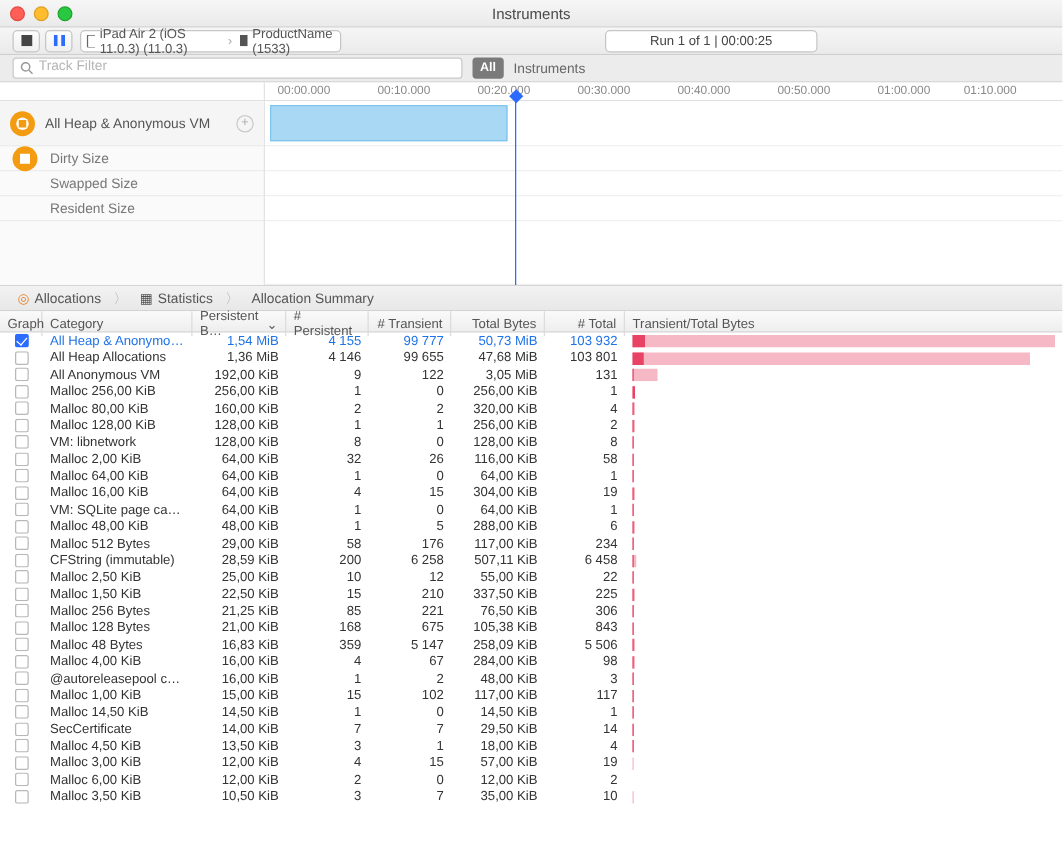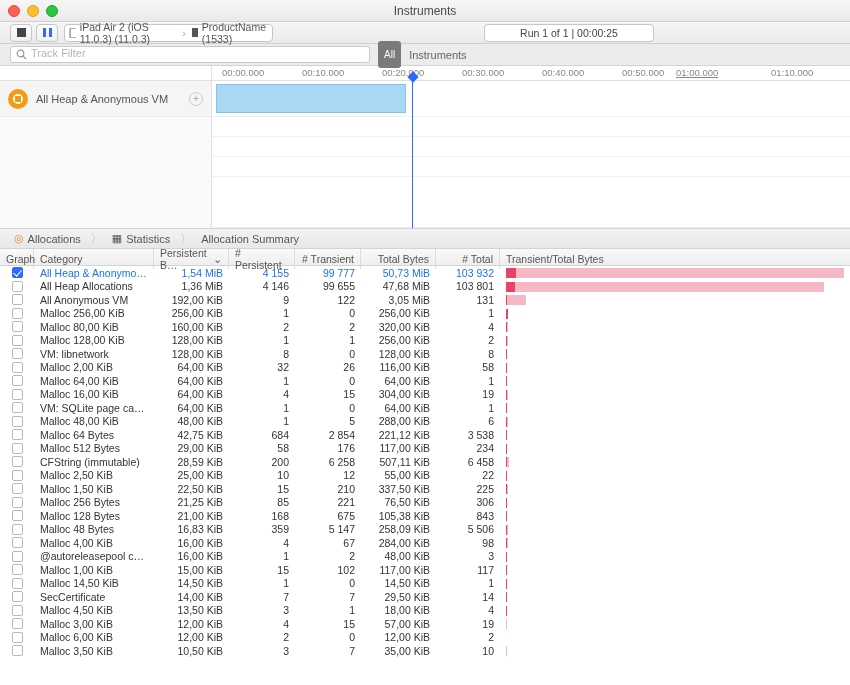--- a/index.html
+++ b/index.html
@@ -77,24 +77,24 @@
   .filter-input {
     width: 360px; height: 17px;
     border: 1px solid #c9c9c9; border-radius: 3px;
     background: #fff;
     padding: 0 6px 0 20px;
     font-size: 11px; color: #555;
     position: relative;
   }
   .filter-input .search-ic { position:absolute; left:5px; top:2px; color:#999; }
   .filter-pill {
-    height: 27px; padding: 0 6px;
+    height: 17px; padding: 0 6px;
     background:#7a7a7a; color:#fff;
     border-radius: 3px; font-size:10px;
-    display:inline-flex;align-items:center;
+    display:inline-flex;align-items:center;font-weight:bold;
   }
   .filter-label { color:#666; font-size:11px; }
 
   
   .ruler {
     height: 15px;
     background:#fff;
     border-bottom:1px solid #e0e0e0;
     display:flex;
   }
@@ -268,36 +268,52 @@
 
 <div class="ruler">
   <div class="ruler-sidebar"></div>
   <div class="ruler-track" id="ruler-track">
       <span class="ruler-tick" style="left: 10px;">00:00.000</span>
       <span class="ruler-tick" style="left: 90px;">00:10.000</span>
       <span class="ruler-tick" style="left: 170px;">00:20.000</span>
       <span class="ruler-tick" style="left: 250px;">00:30.000</span>
       <span class="ruler-tick" style="left: 330px;">00:40.000</span>
       <span class="ruler-tick" style="left: 410px;">00:50.000</span>
-      <span class="ruler-tick" style="left: 464px; text-decoration: underline;">01:00.000</span>
+      <span class="ruler-tick" style="left: 490px;">01:00.000</span>
       <span class="ruler-tick" style="left: 559px;">01:10.000</span>
     </div>
 </div>
 
 <div class="tracks" style="height:148px">
   <div class="tracks-sidebar">
     <div class="track-row main">
       <span class="track-badge">
         <svg width="12" height="12">
             <circle cx="6" cy="6" r="5" fill="#fff"></circle>
             <rect x="3" y="3" width="6" height="6" fill="#f39c12"></rect>
           </svg>
       </span>
       <span>All Heap &amp; Anonymous VM</span>
       <span class="track-plus">+</span>
+    </div>
+    <div class="tracks-sidebar-sub">
+      <span class="track-b2" style="top:0px">
+        <svg width="12" height="12">
+            <rect x="2" y="2" width="8" height="8" fill="#fff"></rect>
+          </svg>
+      </span>
+      <div class="track-row sub c-green">
+          <span>Dirty Size</span>
+        </div>
+      <div class="track-row sub c-blue">
+          <span>Swapped Size</span>
+        </div>
+      <div class="track-row sub c-orange">
+          <span>Resident Size</span>
+        </div>
     </div>
     <div class="tracks-blank"></div>
   </div>
   <div class="tracks-lanes">
     <div class="lane l0">
         <div class="sparkline" style="width:190px"></div>
       </div>
     <div class="lane l1"></div>
     <div class="lane l2"></div>
     <div class="lane l3"></div>
@@ -540,37 +556,20 @@
         <div class="bar-outer">
           <div class="bar-trans" style="width: 0.56%;"></div>
           <div class="bar-pers" style="width: 0.09%;"></div>
         </div>
       </div>
     </div>
     <div class="tr">
       <div class="td col-graph">
         <span class="chk"></span>
       </div>
-      <div class="td col-cat">Malloc 64 Bytes</div>
-      <div class="td col-pb right">42,75 KiB</div>
-      <div class="td col-np right">684</div>
-      <div class="td col-nt right">2 854</div>
-      <div class="td col-tb right">221,12 KiB</div>
-      <div class="td col-tot right">3 538</div>
-      <div class="td col-bar">
-        <div class="bar-outer">
-          <div class="bar-trans" style="width: 0.43%;"></div>
-          <div class="bar-pers" style="width: 0.08%;"></div>
-        </div>
-      </div>
-    </div>
-    <div class="tr">
-      <div class="td col-graph">
-        <span class="chk"></span>
-      </div>
       <div class="td col-cat">Malloc 512 Bytes</div>
       <div class="td col-pb right">29,00 KiB</div>
       <div class="td col-np right">58</div>
       <div class="td col-nt right">176</div>
       <div class="td col-tb right">117,00 KiB</div>
       <div class="td col-tot right">234</div>
       <div class="td col-bar">
         <div class="bar-outer">
           <div class="bar-trans" style="width: 0.23%;"></div>
           <div class="bar-pers" style="width: 0.06%;"></div>

